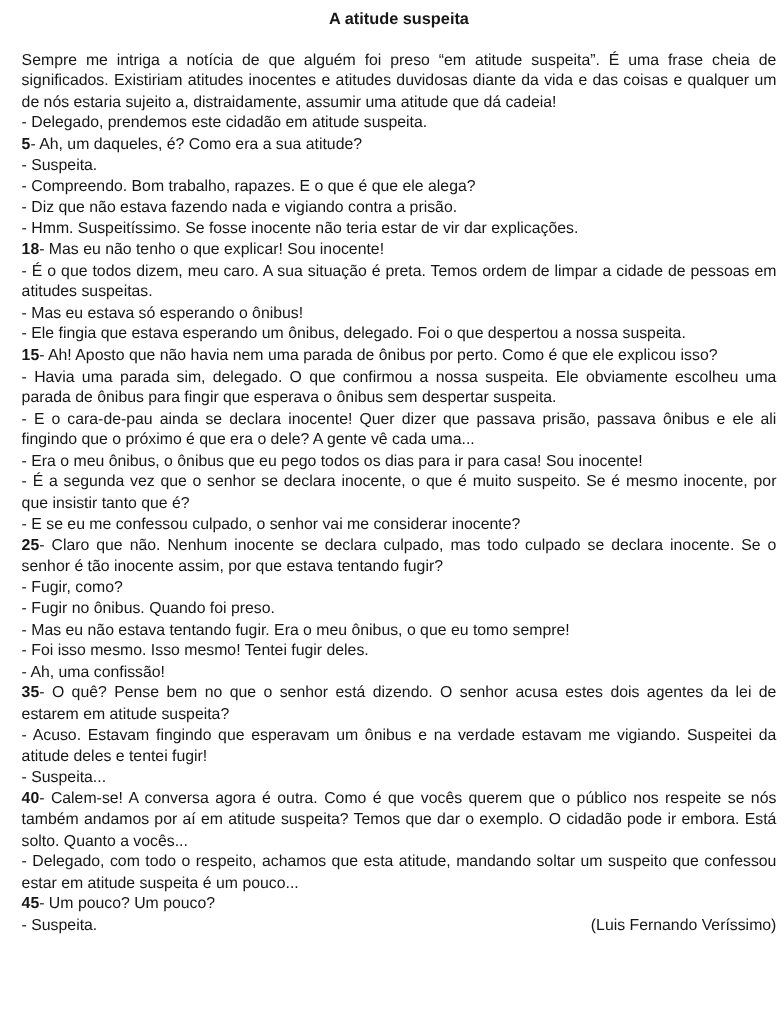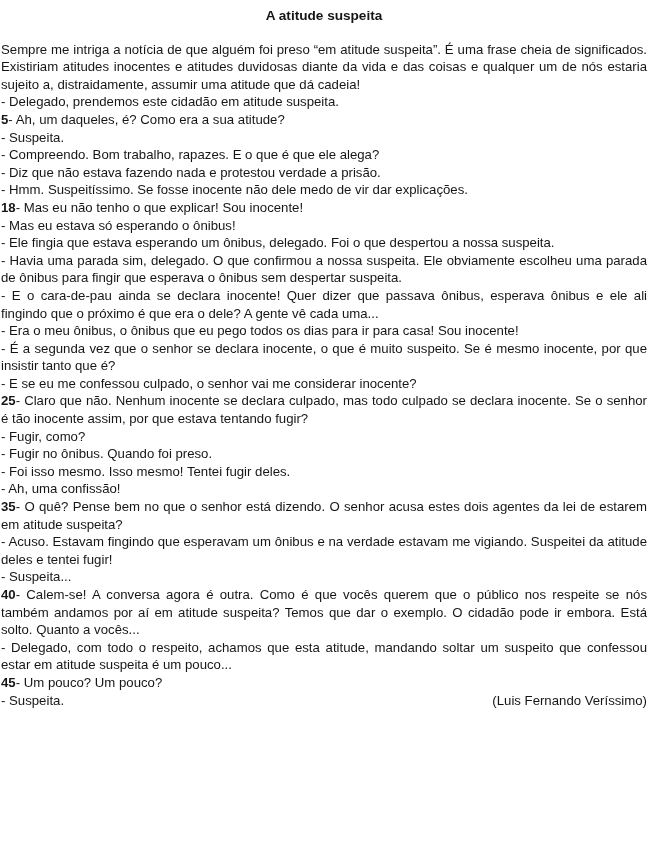--- a/index.html
+++ b/index.html
@@ -9,21 +9,21 @@
   }
   .page {
     box-sizing: border-box;
     width: 653px;
     min-height: 856px;
     background: #ffffff;
     color: #161616;
     font-family: "Liberation Sans", sans-serif;
     font-size: 13.2px;
     line-height: 17.6px;
-    padding: 7px 6px 4px 1px;
+    padding: 7px 6px 4px 18px;
   }
   .doc-title {
     margin: 0 0 16px 0;
     text-align: center;
     font-size: 13.6px;
     font-weight: bold;
     line-height: 17.6px;
   }
   .para {
     margin: 0;
@@ -51,33 +51,36 @@
 
 <div class="page">
   <h1 class="doc-title">A atitude suspeita</h1>
 
   <div id="content">
       <p class="para"><span>Sempre me intriga a notícia de que alguém foi preso “em atitude suspeita”. É uma frase cheia de significados. Existiriam atitudes inocentes e atitudes duvidosas diante da vida e das coisas e qualquer um de nós estaria sujeito a, distraidamente, assumir uma atitude que dá cadeia!</span></p>
       <p class="para"><span>- Delegado, prendemos este cidadão em atitude suspeita.</span></p>
       <p class="para"><b class="line-num">5</b><span>- Ah, um daqueles, é? Como era a sua atitude?</span></p>
       <p class="para"><span>- Suspeita.</span></p>
       <p class="para"><span>- Compreendo. Bom trabalho, rapazes. E o que é que ele alega?</span></p>
-      <p class="para"><span>- Diz que não estava fazendo nada e protestou verdade a prisão.</span></p>
-      <p class="para"><span>- Hmm. Suspeitíssimo. Se fosse inocente não dele medo de vir dar explicações.</span></p>
+      <p class="para"><span>- Diz que não estava fazendo nada e vigiando contra a prisão.</span></p>
+      <p class="para"><span>- Hmm. Suspeitíssimo. Se fosse inocente não teria estar de vir dar explicações.</span></p>
       <p class="para"><b class="line-num">18</b><span>- Mas eu não tenho o que explicar! Sou inocente!</span></p>
+      <p class="para"><span>- É o que todos dizem, meu caro. A sua situação é preta. Temos ordem de limpar a cidade de pessoas em atitudes suspeitas.</span></p>
       <p class="para"><span>- Mas eu estava só esperando o ônibus!</span></p>
       <p class="para"><span>- Ele fingia que estava esperando um ônibus, delegado. Foi o que despertou a nossa suspeita.</span></p>
+      <p class="para"><b class="line-num">15</b><span>- Ah! Aposto que não havia nem uma parada de ônibus por perto. Como é que ele explicou isso?</span></p>
       <p class="para"><span>- Havia uma parada sim, delegado. O que confirmou a nossa suspeita. Ele obviamente escolheu uma parada de ônibus para fingir que esperava o ônibus sem despertar suspeita.</span></p>
-      <p class="para"><span>- E o cara-de-pau ainda se declara inocente! Quer dizer que passava ônibus, esperava ônibus e ele ali fingindo que o próximo é que era o dele? A gente vê cada uma...</span></p>
+      <p class="para"><span>- E o cara-de-pau ainda se declara inocente! Quer dizer que passava prisão, passava ônibus e ele ali fingindo que o próximo é que era o dele? A gente vê cada uma...</span></p>
       <p class="para"><span>- Era o meu ônibus, o ônibus que eu pego todos os dias para ir para casa! Sou inocente!</span></p>
       <p class="para"><span>- É a segunda vez que o senhor se declara inocente, o que é muito suspeito. Se é mesmo inocente, por que insistir tanto que é?</span></p>
       <p class="para"><span>- E se eu me confessou culpado, o senhor vai me considerar inocente?</span></p>
       <p class="para"><b class="line-num">25</b><span>- Claro que não. Nenhum inocente se declara culpado, mas todo culpado se declara inocente. Se o senhor é tão inocente assim, por que estava tentando fugir?</span></p>
       <p class="para"><span>- Fugir, como?</span></p>
       <p class="para"><span>- Fugir no ônibus. Quando foi preso.</span></p>
+      <p class="para"><span>- Mas eu não estava tentando fugir. Era o meu ônibus, o que eu tomo sempre!</span></p>
       <p class="para"><span>- Foi isso mesmo. Isso mesmo! Tentei fugir deles.</span></p>
       <p class="para"><span>- Ah, uma confissão!</span></p>
       <p class="para"><b class="line-num">35</b><span>- O quê? Pense bem no que o senhor está dizendo. O senhor acusa estes dois agentes da lei de estarem em atitude suspeita?</span></p>
       <p class="para"><span>- Acuso. Estavam fingindo que esperavam um ônibus e na verdade estavam me vigiando. Suspeitei da atitude deles e tentei fugir!</span></p>
       <p class="para"><span>- Suspeita...</span></p>
       <p class="para"><b class="line-num">40</b><span>- Calem-se! A conversa agora é outra. Como é que vocês querem que o público nos respeite se nós também andamos por aí em atitude suspeita? Temos que dar o exemplo. O cidadão pode ir embora. Está solto. Quanto a vocês...</span></p>
       <p class="para"><span>- Delegado, com todo o respeito, achamos que esta atitude, mandando soltar um suspeito que confessou estar em atitude suspeita é um pouco...</span></p>
       <p class="para"><b class="line-num">45</b><span>- Um pouco? Um pouco?</span></p>
     </div>
 

